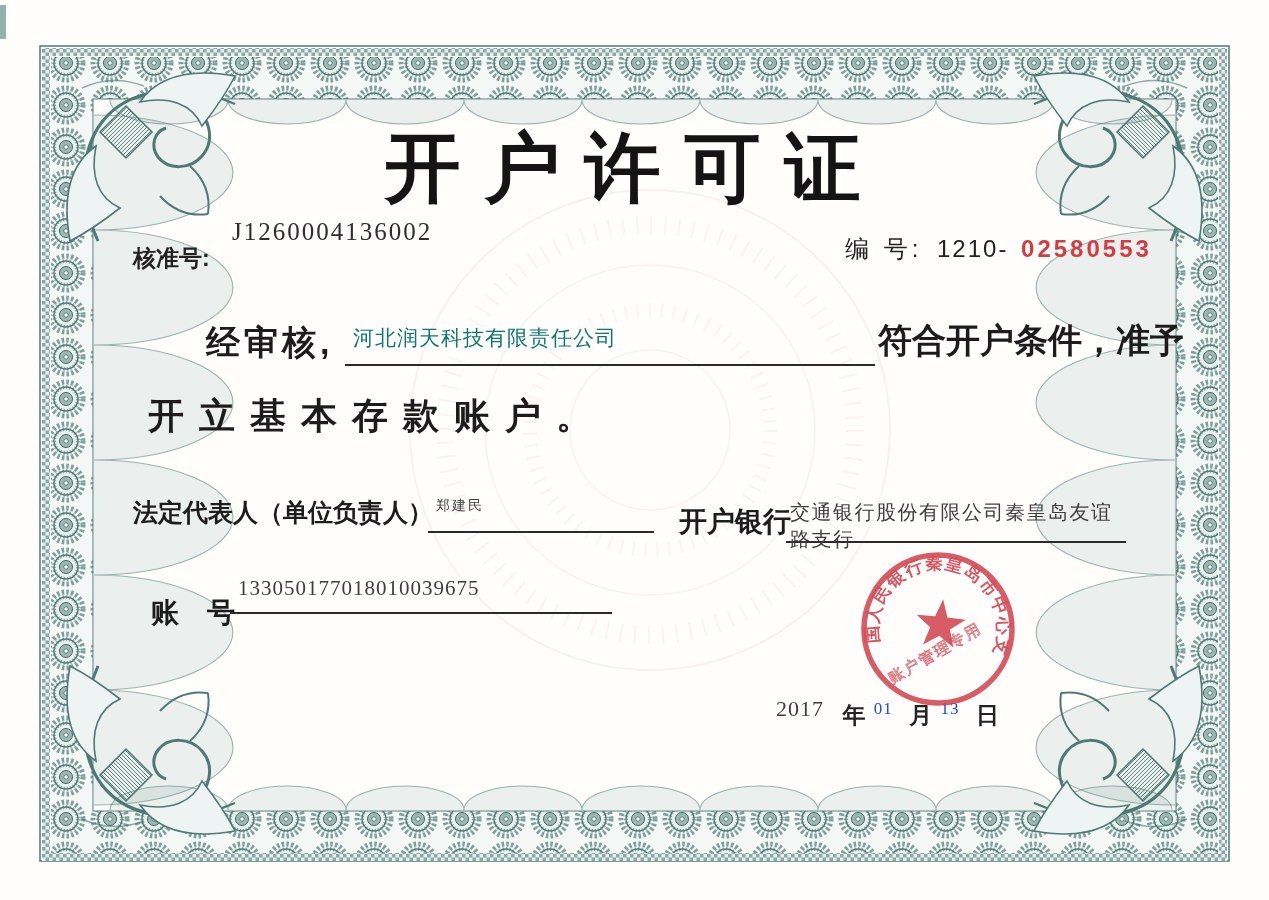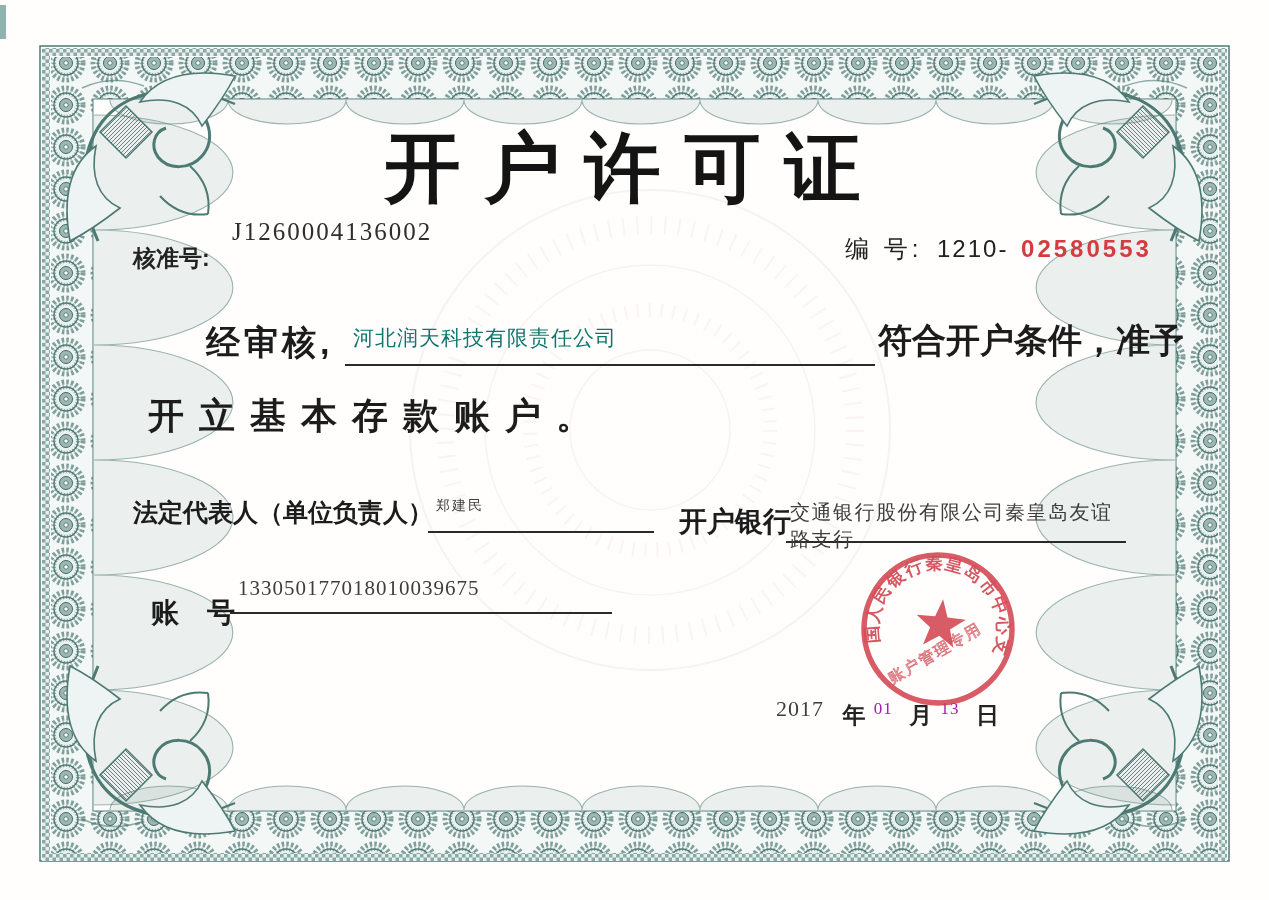--- a/index.html
+++ b/index.html
@@ -37,21 +37,21 @@
   .bank-line{top:467px;left:786px;width:340px;height:74px;border-bottom:2px solid #2a2a2a;}
   .bank-name{position:absolute;left:4px;top:12px;font-family:"Liberation Serif",serif;font-size:20px;line-height:27px;letter-spacing:1.5px;color:#3d3d3d;white-space:nowrap;margin-top:20px;}
   .account-label{top:594px;left:151px;font-size:28px;font-weight:700;white-space:nowrap;}
   .account-line{top:576px;left:230px;width:382px;height:36px;border-bottom:2.5px solid #2a2a2a;}
   .account-value{position:absolute;left:8px;top:0px;font-family:"Liberation Serif",serif;font-size:21px;letter-spacing:1px;color:#3d3d3d;white-space:nowrap;}
   
   .authority-label{top:664px;left:787px;font-size:23px;font-weight:700;letter-spacing:3px;white-space:nowrap;}
   .date-row{top:700px;left:776px;font-size:23px;font-weight:700;white-space:nowrap;color:#222;}
   .date-year{font-family:"Liberation Serif",serif;font-weight:400;font-size:22px;color:#3d3d3d;position:relative;top:-7px;letter-spacing:1px;margin-top:12px;}
   .date-unit{margin-left:12px;}
-  .date-num{font-family:"Liberation Serif",serif;font-weight:400;font-size:17px;color:#a21caf;position:relative;top:-9px;margin-left:2px;letter-spacing:1px;}
+  .date-num{font-family:"Liberation Serif",serif;font-weight:400;font-size:17px;color:#1d4ed8;position:relative;top:-9px;margin-left:2px;letter-spacing:1px;}
   .date-unit2{margin-left:10px;}
   
   .seal{top:549px;left:856px;width:164px;height:160px;opacity:.9;}
   
   .edge-artifact{top:5px;left:0;width:6px;height:34px;background:#7da6a0;opacity:.85;}
 </style>
 </head>
 <body>
 
 <div class="page">

